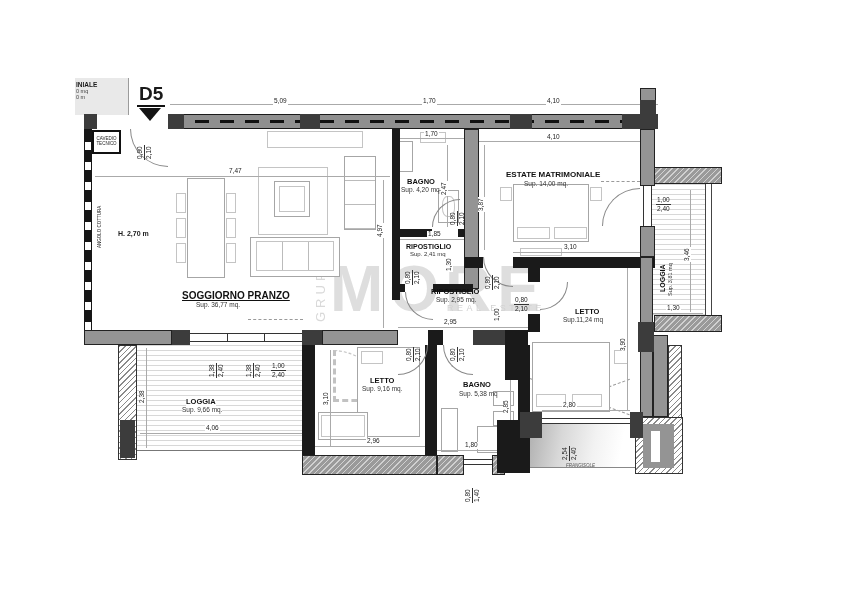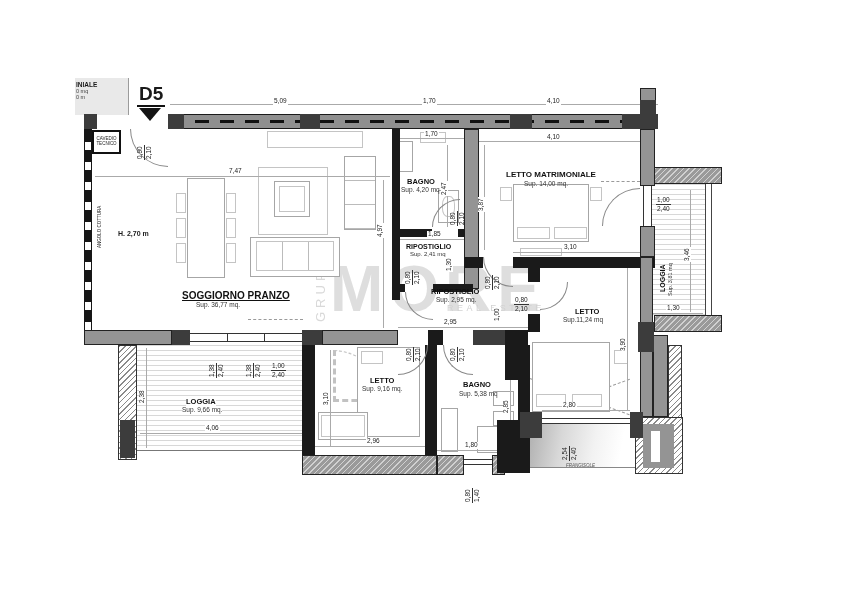--- a/index.html
+++ b/index.html
@@ -305,21 +305,21 @@
     </div>
 
   <div class="abs room-name" style="left:182px;top:291px;font-size:10px;text-decoration:underline;">SOGGIORNO PRANZO</div>
   <div class="abs room-area" style="left:196px;top:302px;">Sup. 36,77 mq.</div>
   <div class="abs room-name" style="left:407px;top:178px;font-size:7.5px;">BAGNO</div>
   <div class="abs room-area" style="left:401px;top:187px;">Sup. 4,20 mq</div>
   <div class="abs room-name" style="left:406px;top:243px;font-size:7px;">RIPOSTIGLIO</div>
   <div class="abs room-area" style="left:410px;top:251px;font-size:6px;">Sup. 2,41 mq</div>
   <div class="abs room-name" style="left:431px;top:288px;font-size:7.5px;">RIPOSTIGLIO</div>
   <div class="abs room-area" style="left:436px;top:297px;">Sup. 2,95 mq.</div>
-  <div class="abs room-name" style="left:506px;top:171px;">LETTO MATRIMONIALE</div>
+  <div class="abs room-name" style="left:506px;top:171px;">ESTATE MATRIMONIALE</div>
   <div class="abs room-area" style="left:524px;top:181px;">Sup. 14,00 mq.</div>
   <div class="abs room-name" style="left:575px;top:308px;font-size:7.5px;">LETTO</div>
   <div class="abs room-area" style="left:563px;top:317px;">Sup.11,24 mq</div>
   <div class="abs room-name" style="left:370px;top:377px;font-size:7.5px;background:#fff;">LETTO</div>
   <div class="abs room-area" style="left:362px;top:386px;background:#fff;">Sup. 9,16 mq.</div>
   <div class="abs room-name" style="left:463px;top:381px;font-size:7.5px;">BAGNO</div>
   <div class="abs room-area" style="left:459px;top:391px;">Sup. 5,38 mq</div>
   <div class="abs room-name" style="left:186px;top:398px;font-size:7.5px;background:#fff;">LOGGIA</div>
   <div class="abs room-area" style="left:182px;top:407px;background:#fff;">Sup. 9,66 mq.</div>
   <div class="abs room-name vdim" style="left:659px;top:292px;font-size:7px;">LOGGIA</div>

